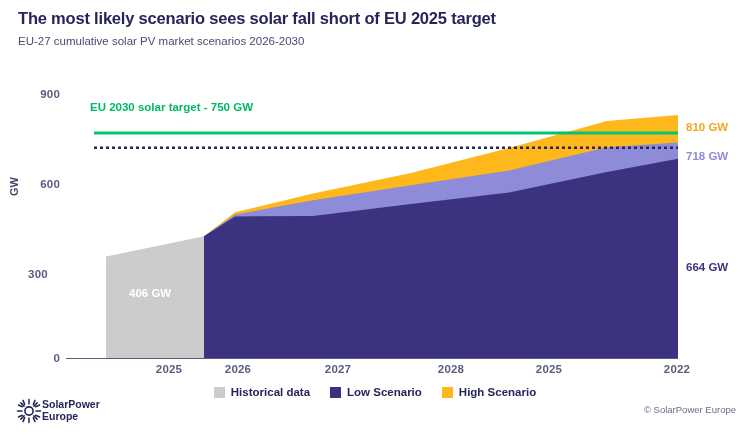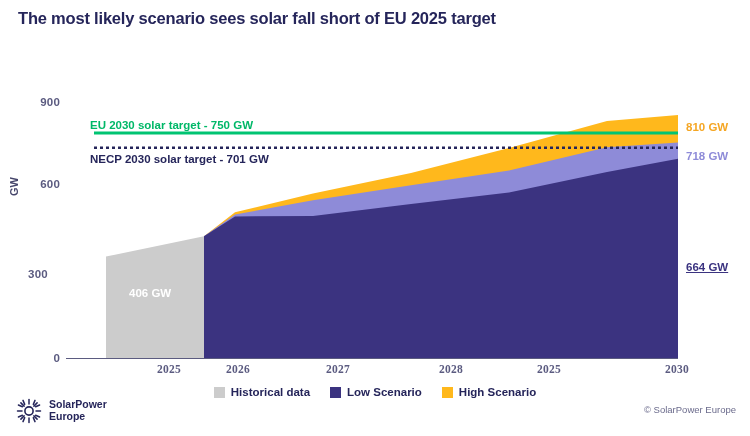--- a/index.html
+++ b/index.html
@@ -79,33 +79,32 @@
   }
   .x-tick {
     position: absolute;
     top: 363px;
     width: 80px;
     text-align: center;
     font-size: 11.5px;
     font-weight: bold;
     color: #5b5b80;
     letter-spacing: 0.2px;
-    font-family: Liberation Serif, serif;
   }
 
   
   .annot-label {
     position: absolute;
     font-size: 11.5px;
     font-weight: bold;
     white-space: nowrap;
   }
   .annot-eu {
     left: 90px;
-    top: 119px;
+    top: 101px;
     color: #00b868;
     text-align: right;
   }
   .annot-necp {
     left: 90px;
     top: 153px;
     color: #25255a;
   }
   .inline-label {
     position: absolute;
@@ -125,21 +124,20 @@
   }
   .label-718 {
     left: 686px;
     top: 150px;
     color: #8e8bd8;
   }
   .label-664 {
     left: 686px;
     top: 261px;
     color: #3b3380;
-    text-decoration: underline;
   }
 
   
   .legend {
     position: absolute;
     left: 0;
     right: 0;
     top: 386px;
     display: flex;
     justify-content: center;
@@ -161,21 +159,20 @@
     flex: 0 0 auto;
   }
 
   
   .brand {
     position: absolute;
     left: 16px;
     top: 398px;
     display: flex;
     align-items: center;
-    gap: 7px;
   }
   .brand-text {
     font-size: 10.5px;
     font-weight: bold;
     line-height: 1.12;
     color: #25255a;
     white-space: pre-line;
   }
   .copyright {
     position: absolute;
@@ -185,34 +182,35 @@
     color: #6b6b8c;
     white-space: nowrap;
   }
 </style>
 </head>
 <body>
 
 <div id="root">
 
   <div class="chart-title">The most likely scenario sees solar fall short of EU 2025 target</div>
-
-  <div class="y-tick" style="top:88px;margin-top:8px;">900</div>
+  <div class="chart-subtitle">EU-27 cumulative solar PV market scenarios 2026-2030</div>
+
+  <div class="y-tick" style="top:88px;">900</div>
   <div class="y-tick" style="top:178px;">600</div>
   <div class="y-tick" style="top:268px;text-align:center;">300</div>
   <div class="y-tick" style="top:352px;">0</div>
 
   <div class="y-axis-label">GW</div>
 
   <div class="x-tick" style="left:129px;">2025</div>
   <div class="x-tick" style="left:198px;">2026</div>
   <div class="x-tick" style="left:298px;text-align:center;">2027</div>
   <div class="x-tick" style="left:411px;">2028</div>
   <div class="x-tick" style="left:509px;">2025</div>
-  <div class="x-tick" style="left:637px;">2030</div>
+  <div class="x-tick" style="left:637px;">2022</div>
 
   <div class="plot-area">
     <svg class="plot-svg" width="612" height="272" viewBox="0 0 612 272">
 
       <g>
         <path d="M 138,148.2 L 169,124.2 L 247,105.6 L 345,84.9 L 443,60.0 L 541,33.0 L 612,27.0 L 612,270 L 138,270 Z" fill="#ffb81c"></path>
       </g>
       <g>
         <path d="M 138,148.2 L 169,126.6 L 247,112.2 L 345,97.2 L 443,82.5 L 541,59.2 L 612,54.6 L 612,270 L 138,270 Z" fill="#8e8bd8"></path>
       </g>
@@ -225,21 +223,20 @@
 
       <line x1="28" y1="45" x2="612" y2="45" stroke="#00c472" stroke-width="3.2"></line>
 
       <line x1="28" y1="59.7" x2="612" y2="59.7" stroke="#25255a" stroke-width="2.4" stroke-dasharray="3 3"></line>
 
       <line x1="0" y1="270.5" x2="612" y2="270.5" stroke="#5b5b80" stroke-width="1.2"></line>
     </svg>
   </div>
 
   <div class="annot-label annot-eu">EU 2030 solar target - 750 GW</div>
-  <div class="annot-label annot-necp">NECP 2030 solar target - 701 GW</div>
 
   <div class="inline-label label-406">406 GW</div>
   <div class="inline-label label-810">810 GW</div>
   <div class="inline-label label-718">718 GW</div>
   <div class="inline-label label-664">664 GW</div>
 
   <div class="legend">
     <div class="legend-item">
       <span class="legend-swatch" style="background:#cccccc"></span>
       <span>Historical data</span>

